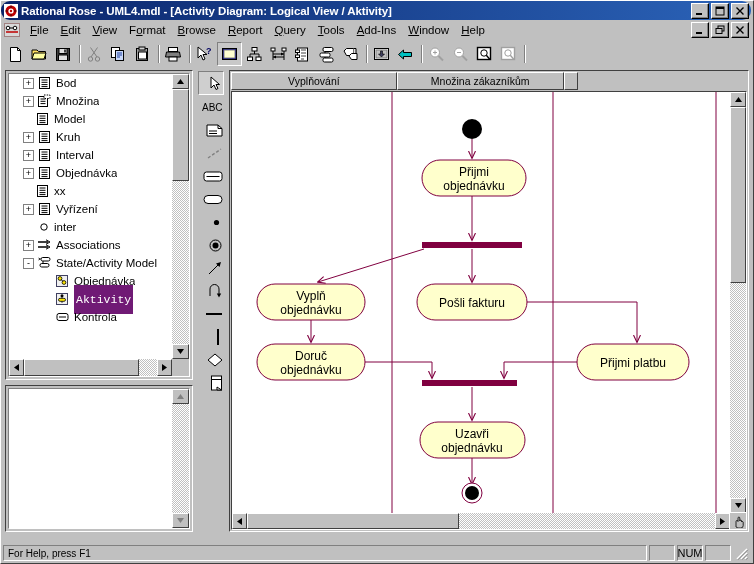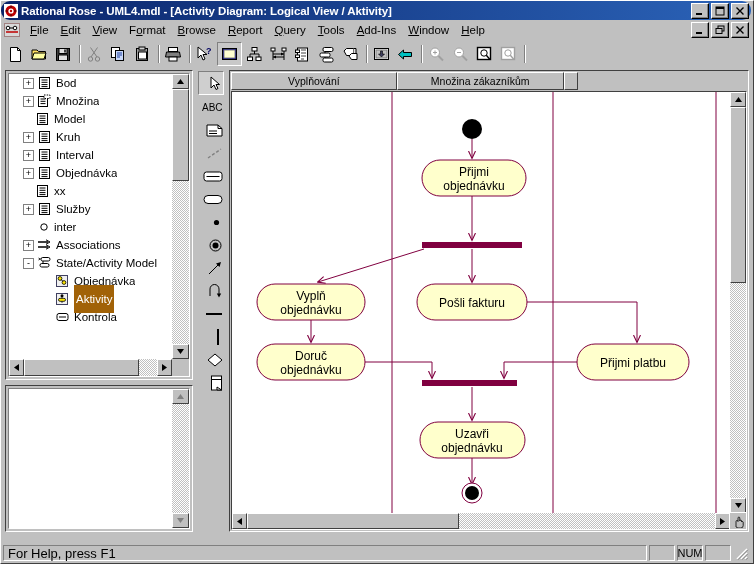--- a/index.html
+++ b/index.html
@@ -64,21 +64,21 @@
   .browser-inner{position:absolute;left:2px;top:2px;right:2px;bottom:2px;background:#ffffff;overflow:hidden;}
   .tree{position:absolute;left:0;top:0;right:17px;bottom:17px;background:#fff;overflow:hidden;}
   .trow{height:18px;display:flex;align-items:center;white-space:nowrap;font-size:11.5px;color:#000;}
   .tindent{flex:0 0 auto;}
   .tbox{width:9px;height:9px;border:1px solid #808080;background:#fff;
         display:inline-flex;align-items:center;justify-content:center;
         font-size:9px;line-height:7px;color:#000;flex:0 0 auto;margin-right:3px;font-family:"Liberation Sans",sans-serif;}
   .tnobox{width:9px;height:9px;flex:0 0 auto;margin-right:3px;}
   .ticon{width:15px;height:14px;flex:0 0 auto;margin-right:4px;}
   .tlabel{overflow:hidden;}
-  .tlabel.sel{background:#a16207;color:#fff;padding:8px 2px;}
+  .tlabel.sel{background:#701a75;color:#fff;padding:8px 2px;font-family:Liberation Mono, monospace;}
 
   
   .docpanel{position:absolute;left:4px;top:317px;width:186px;height:145px;background:#c0c0c0;}
   .docpanel-inner{position:absolute;left:2px;top:2px;right:2px;bottom:2px;background:#fff;}
 
   
   .palette{position:absolute;left:193px;top:2px;width:34px;height:460px;background:#c0c0c0;}
   .pbtn{width:24px;height:22px;margin:1px auto 0;display:flex;align-items:center;justify-content:flex-end;background:#c0c0c0;}
   .pbtn.pressed{border-top:1px solid #808080;border-left:1px solid #808080;
      border-right:1px solid #ffffff;border-bottom:1px solid #ffffff;background:#cfcfcf;}
@@ -107,21 +107,21 @@
      border-top:1px solid #ffffff;border-left:1px solid #ffffff;
      border-right:1px solid #404040;border-bottom:1px solid #404040;box-sizing:border-box;}
   .sb-thumb{position:absolute;background:#c0c0c0;
      border-top:1px solid #ffffff;border-left:1px solid #ffffff;
      border-right:1px solid #404040;border-bottom:1px solid #404040;box-sizing:border-box;}
 
   
   .status{position:absolute;left:0;bottom:0;width:750px;height:20px;background:#c0c0c0;
      display:flex;align-items:center;}
   .status-main{flex:1 1 auto;height:16px;margin:0 2px;display:flex;align-items:center;
-     padding-left:4px;font-size:13px;color:#000;box-sizing:border-box;}
+     padding-left:4px;font-size:10px;color:#000;box-sizing:border-box;}
   .status-cell{width:26px;height:16px;margin-right:2px;display:flex;align-items:center;
      justify-content:center;font-size:11px;color:#000;box-sizing:border-box;}
   .status-grip{width:16px;height:16px;margin-right:2px;position:relative;flex:0 0 auto;}
 </style>
 </head>
 <body>
 
 <div class="app out">
 
   <div class="titlebar">
@@ -415,21 +415,21 @@
                 </svg></span>
               <span class="tlabel">xx</span>
             </div>
             <div class="trow">
               <span class="tindent" style="width: 14px;"></span>
               <span class="tbox">+</span>
               <span class="ticon"><svg width="15" height="14" viewBox="0 0 15 14">
                   <rect x="2.5" y="1.5" width="10" height="11" fill="#fff" stroke="#000"></rect>
                   <path d="M4.5 4 h6 M4.5 6.3 h6 M4.5 8.6 h6 M4.5 10.6 h6" stroke="#000"></path>
                 </svg></span>
-              <span class="tlabel">Služby</span>
+              <span class="tlabel">Vyřízení</span>
             </div>
             <div class="trow">
               <span class="tindent" style="width: 14px;"></span>
               <span class="tnobox"></span>
               <span class="ticon"><svg width="15" height="14" viewBox="0 0 15 14">
                   <circle cx="9" cy="7" r="3.2" fill="#fff" stroke="#000"></circle>
                 </svg></span>
               <span class="tlabel">inter</span>
             </div>
             <div class="trow">

